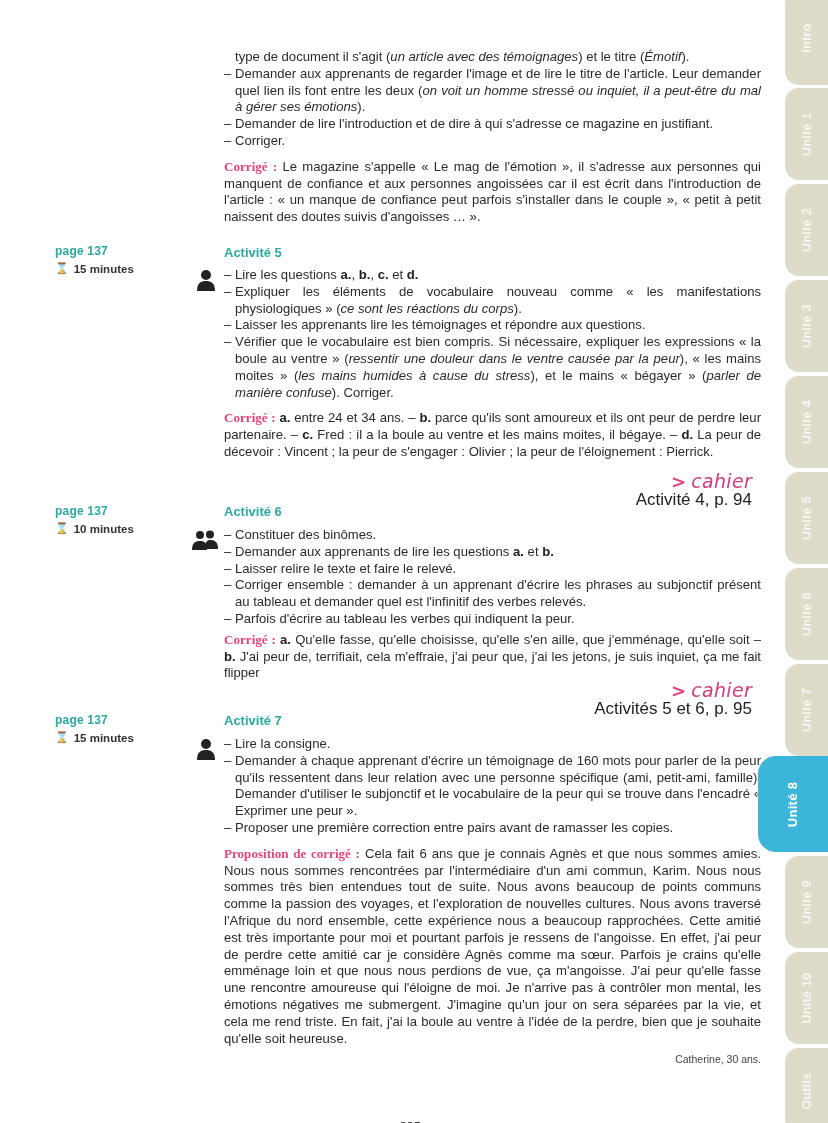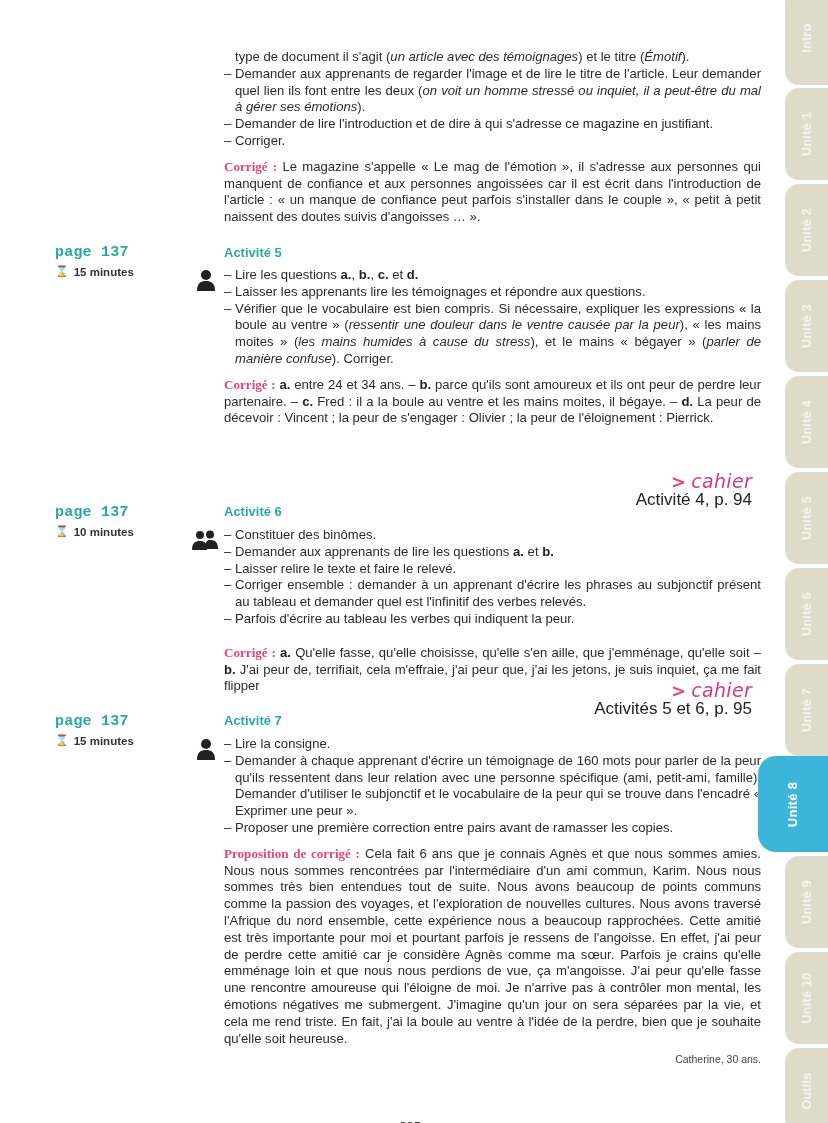--- a/index.html
+++ b/index.html
@@ -11,21 +11,21 @@
   .list li { position: relative; padding-left: 11px; text-align: justify; }
   .list li::before { content: "–"; position: absolute; left: 0; top: 0; }
   .list li.cont { padding-left: 11px; }
   .list li.cont::before { content: ""; }
   .p { text-align: justify; }
   .corr-label { color: #e4447a; font-weight: bold; font-family: Liberation Serif, serif; }
   b { font-weight: bold; color: #222; }
   i { font-style: italic; }
 
   .side { position: absolute; left: 55px; }
-  .page-ref { font-family: Liberation Mono, monospace; font-weight: bold; color: #2aa9a2; font-size: 15px; letter-spacing: 0.2px; }
+  .page-ref { font-family: Liberation Sans, sans-serif; font-weight: bold; color: #2aa9a2; font-size: 12px; letter-spacing: 0.2px; }
   .duration { margin-top: 4px; font-size: 11.5px; font-weight: bold; color: #333; display: flex; align-items: center; gap: 5px; }
   .hourglass { font-size: 11px; color: #555; }
 
   .act-title { position: absolute; left: 224px; font-size: 13px; font-weight: bold; color: #2aa9a2; }
   .person-icon { position: absolute; left: 196px; width: 20px; height: 22px; }
   .pair-icon { position: absolute; left: 192px; width: 26px; height: 20px; }
 
   .cahier { position: absolute; right: 76px; text-align: right; }
   .cahier-link { font-family: "DejaVu Sans", sans-serif; font-style: italic; font-size: 19px; color: #d23c7e; letter-spacing: 0.3px; }
   .cahier-arrow { color: #e4447a; font-weight: bold; font-style: normal; font-size: 18px; margin-right: 5px; }
@@ -62,20 +62,21 @@
     </div>
 </div>
 <div class="act-title" style="top:245px;">Activité 5</div>
 <svg class="person-icon" style="top:269px;" viewBox="0 0 20 22">
     <circle cx="10" cy="6" r="5" fill="#222"></circle>
     <path d="M1 22 C1 14 5 12 10 12 C15 12 19 14 19 22 Z" fill="#222"></path>
   </svg>
 <div class="content" style="top:267px;">
   <ul class="list">
     <li><span>Lire les questions </span><b>a.</b><span>, </span><b>b.</b><span>, </span><b>c.</b><span> et </span><b>d.</b></li>
+    <li><span>Expliquer les éléments de vocabulaire nouveau comme « les manifestations physiologiques » (</span><i>ce sont les réactions du corps</i><span>).</span></li>
     <li>Laisser les apprenants lire les témoignages et répondre aux questions.</li>
     <li><span>Vérifier que le vocabulaire est bien compris. Si nécessaire, expliquer les expressions « la boule au ventre » (</span><i>ressentir une douleur dans le ventre causée par la peur</i><span>), « les mains moites » (</span><i>les mains humides à cause du stress</i><span>), et le mains « bégayer » (</span><i>parler de manière confuse</i><span>). Corriger.</span></li>
   </ul>
   <p class="p" style="margin-top:9px;"><span class="corr-label">Corrigé :</span> <b>a.</b><span> entre 24 et 34 ans. – </span><b>b.</b><span> parce qu'ils sont amoureux et ils ont peur de perdre leur partenaire. – </span><b>c.</b><span> Fred : il a la boule au ventre et les mains moites, il bégaye. – </span><b>d.</b><span> La peur de décevoir : Vincent ; la peur de s'engager : Olivier ; la peur de l'éloignement : Pierrick.</span></p>
 </div>
 <div class="cahier" style="top:470px;">
   <div class="cahier-link"><span class="cahier-arrow">&gt;</span><span>cahier</span></div>
   <div class="cahier-ref">Activité 4, p. 94</div>
 </div>
 
@@ -94,21 +95,21 @@
     <path d="M13 19 C13 12 15 10 18 10 C23 10 26 12 26 19 Z" fill="#222"></path>
   </svg>
 <div class="content" style="top:527px;">
   <ul class="list">
     <li>Constituer des binômes.</li>
     <li><span>Demander aux apprenants de lire les questions </span><b>a.</b><span> et </span><b>b.</b></li>
     <li>Laisser relire le texte et faire le relevé.</li>
     <li>Corriger ensemble : demander à un apprenant d'écrire les phrases au subjonctif présent au tableau et demander quel est l'infinitif des verbes relevés.</li>
     <li>Parfois d'écrire au tableau les verbes qui indiquent la peur.</li>
   </ul>
-  <p class="p" style="margin-top:17px;"><span class="corr-label">Corrigé :</span> <b>a.</b><span> Qu'elle fasse, qu'elle choisisse, qu'elle s'en aille, que j'emménage, qu'elle soit – </span><b>b.</b><span> J'ai peur de, terrifiait, cela m'effraie, j'ai peur que, j'ai les jetons, je suis inquiet, ça me fait flipper</span></p>
+  <p class="p" style="margin-top:4px;"><span class="corr-label">Corrigé :</span> <b>a.</b><span> Qu'elle fasse, qu'elle choisisse, qu'elle s'en aille, que j'emménage, qu'elle soit – </span><b>b.</b><span> J'ai peur de, terrifiait, cela m'effraie, j'ai peur que, j'ai les jetons, je suis inquiet, ça me fait flipper</span></p>
 </div>
 <div class="cahier" style="top:679px;">
   <div class="cahier-link"><span class="cahier-arrow">&gt;</span><span>cahier</span></div>
   <div class="cahier-ref">Activités 5 et 6, p. 95</div>
 </div>
 
 <div class="side" style="top:713px;">
   <div class="page-ref">page 137</div>
   <div class="duration">
       <span class="hourglass">⌛</span>

